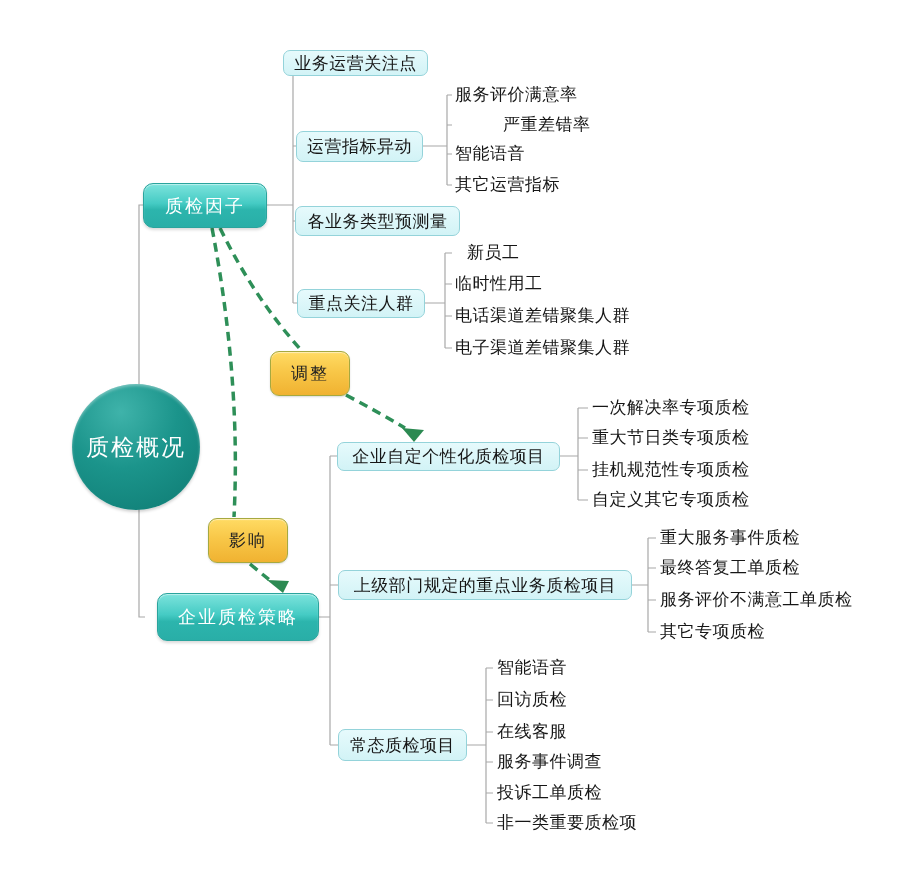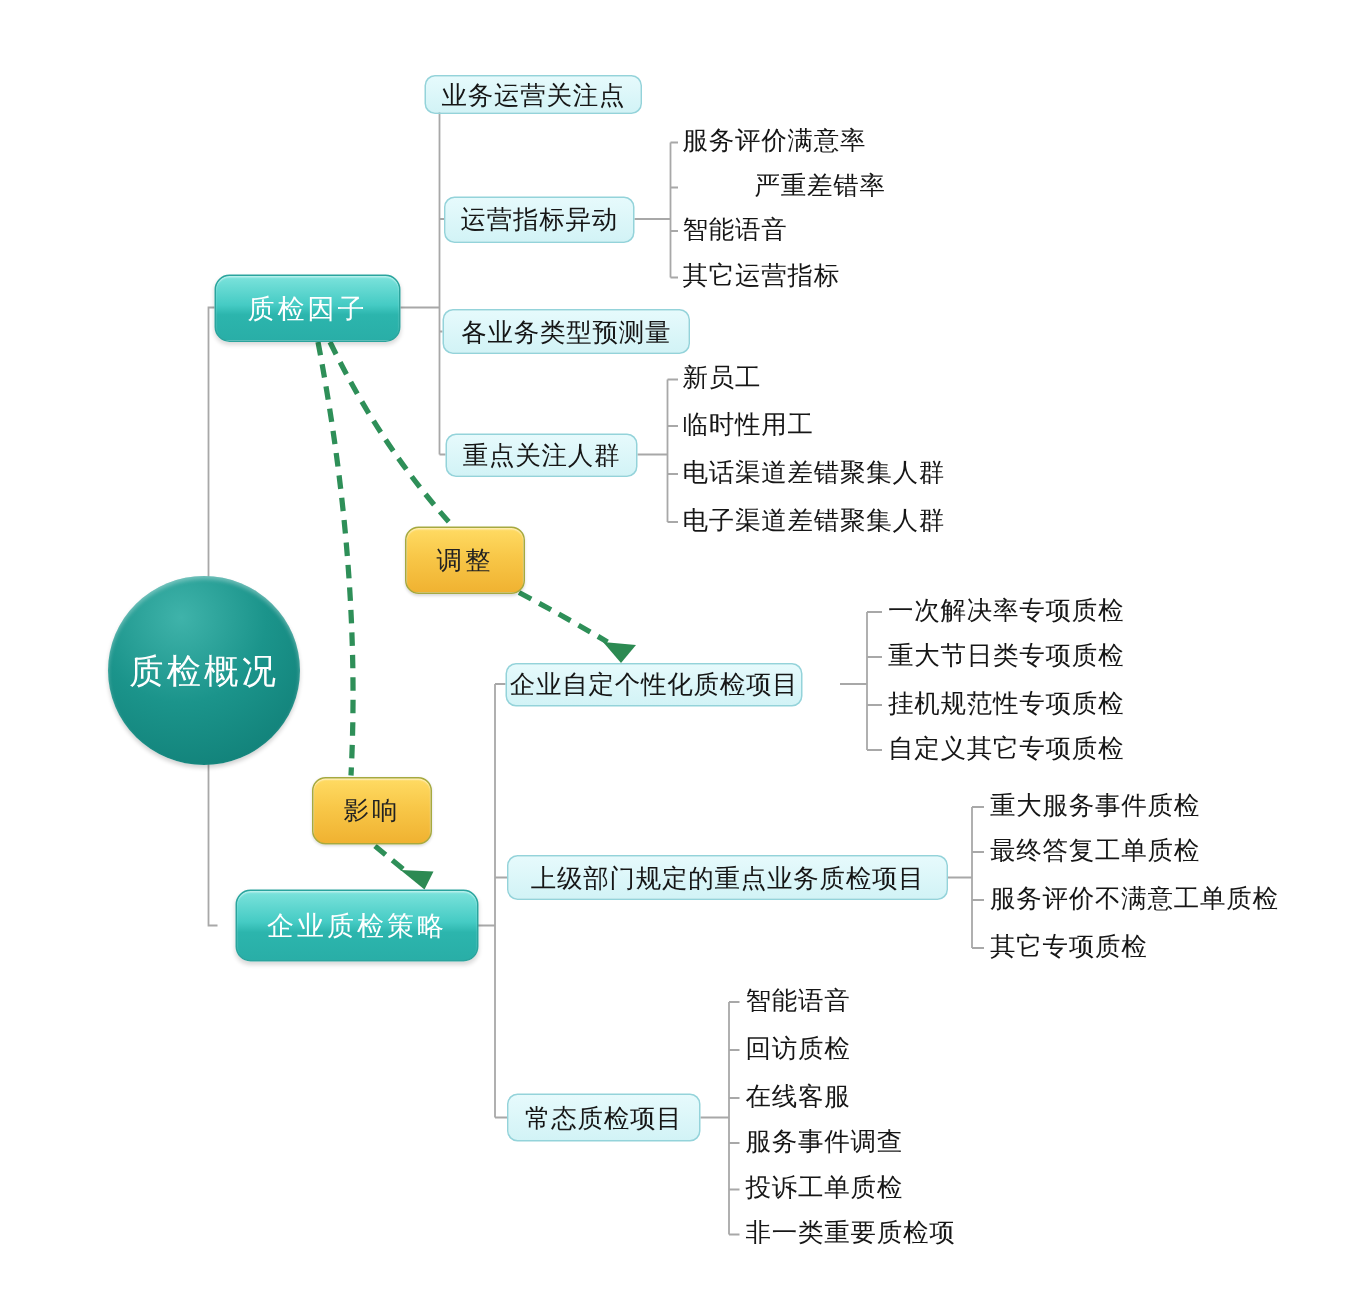--- a/index.html
+++ b/index.html
@@ -74,37 +74,37 @@
   <div class="leaf" style="left:455px;top:154px;">智能语音</div>
   <div class="leaf" style="left:455px;top:185px;">其它运营指标</div>
 
   <div class="node cyan-box" style="left:297px;top:289px;width:128px;height:29px;">
     <span>重点关注人群</span>
   </div>
 
   <div class="node cyan-box" style="left:295px;top:206px;width:165px;height:30px;">
     <span>各业务类型预测量</span>
   </div>
-  <div class="leaf" style="left:455px;top:253px;">新员工</div>
+  <div class="leaf" style="left:467px;top:253px;">新员工</div>
   <div class="leaf" style="left:455px;top:284px;text-align:right;">临时性用工</div>
   <div class="leaf" style="left:455px;top:316px;">电话渠道差错聚集人群</div>
   <div class="leaf" style="left:455px;top:348px;">电子渠道差错聚集人群</div>
 
   <div class="node yellow-box" style="left:270px;top:351px;width:80px;height:45px;">
     <span>调整</span>
   </div>
   <div class="node yellow-box" style="left:208px;top:518px;width:80px;height:45px;">
     <span>影响</span>
   </div>
 
   <div class="node teal-box" style="left:157px;top:593px;width:162px;height:48px;">
     <span>企业质检策略</span>
   </div>
 
-  <div class="node cyan-box" style="left:337px;top:442px;width:198px;height:29px;">
+  <div class="node cyan-box" style="left:337px;top:442px;width:223px;height:29px;">
     <span>企业自定个性化质检项目</span>
   </div>
   <div class="leaf" style="left:592px;top:408px;">一次解决率专项质检</div>
   <div class="leaf" style="left:592px;top:438px;">重大节日类专项质检</div>
   <div class="leaf" style="left:592px;top:470px;">挂机规范性专项质检</div>
   <div class="leaf" style="left:592px;top:500px;">自定义其它专项质检</div>
 
   <div class="node cyan-box" style="left:338px;top:570px;width:294px;height:30px;">
     <span>上级部门规定的重点业务质检项目</span>
   </div>

